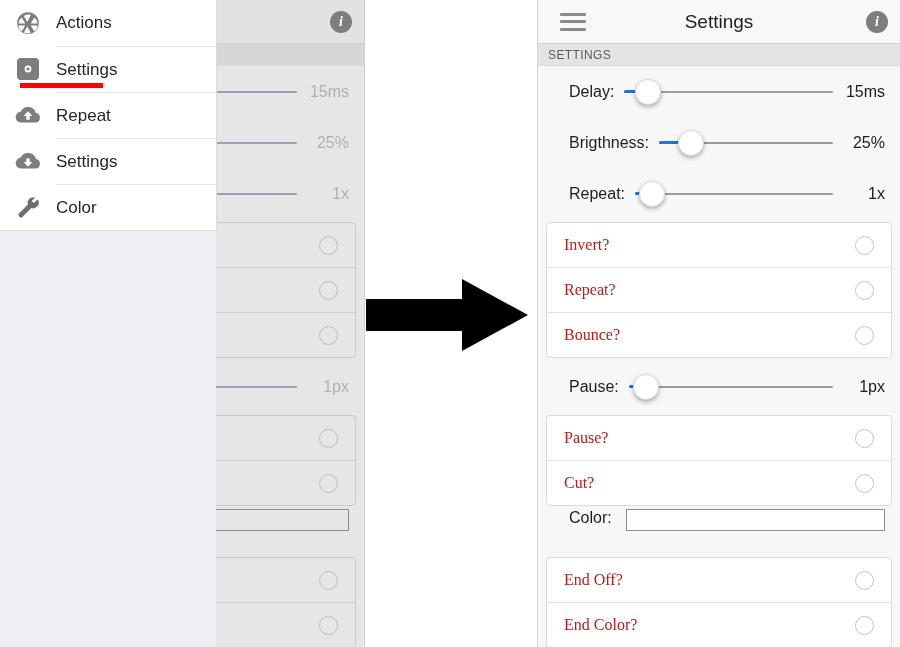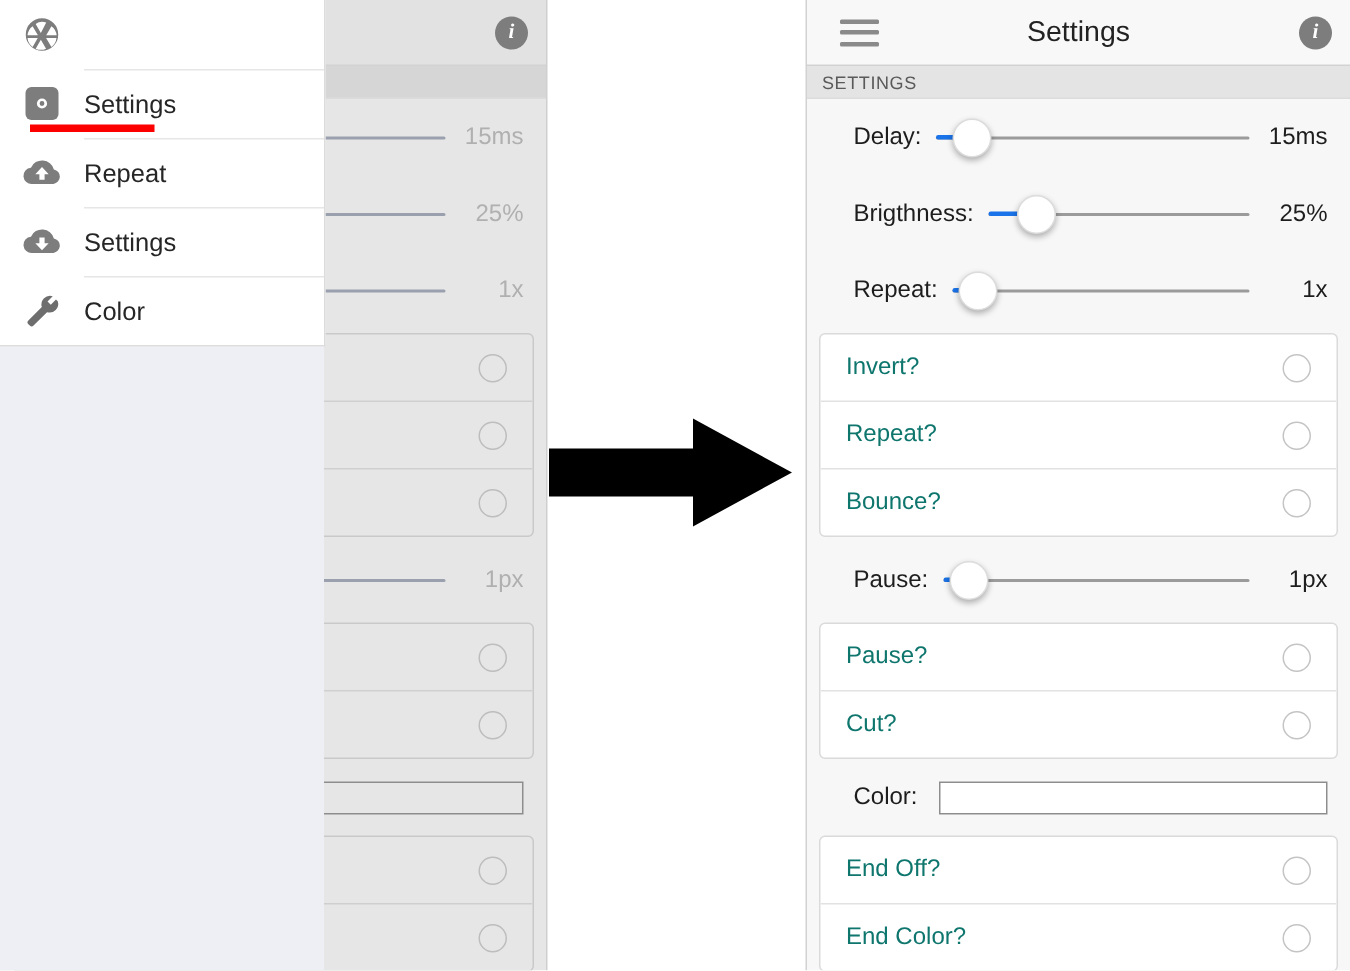--- a/index.html
+++ b/index.html
@@ -102,28 +102,28 @@
   .list-group{
     border:1px solid #dadada;border-radius:4px;background:#fff;
     margin:3px 0;overflow:hidden;
   }
   .list-row{
     display:flex;align-items:center;justify-content:space-between;
     height:44px;padding:0 17px;
     border-bottom:1px solid #e2e2e2;
   }
   .list-row:last-child{border-bottom:none;}
-  .list-label{font-size:16px;color:#0f766e;}
+  .list-label{font-size:16px;color:#b91c1c;font-family:Liberation Serif, serif;}
   .radio{
     width:19px;height:19px;border-radius:50%;
     border:1px solid #c4c4c4;background:transparent;box-sizing:border-box;
   }
 
   
-  .color-row{display:flex;align-items:center;height:45px;padding:0 7px;}
+  .color-row{display:flex;height:45px;padding:0 7px;}
   .color-input{
     flex:1;margin-left:14px;height:22px;
     background:#fff;border:1px solid #8d8d8d;box-sizing:border-box;
   }
 
   
   .drawer{
     position:absolute;left:0;top:0;width:216px;height:230px;
     background:#ffffff;
     border-right:1px solid #dcdcdc;
@@ -267,20 +267,21 @@
 
 <div class="drawer-below"></div>
 <div class="drawer">
 
   <div class="drawer-item">
     <span class="drawer-icon">
       <svg width="26" height="26" viewBox="0 0 24 24" fill="#7d7d7d">
         <path d="M12 2a10 10 0 1 0 0 20 10 10 0 0 0 0-20zm0 2.2c.9 0 1.8.15 2.6.43L11.3 11 8.1 5.5A7.8 7.8 0 0 1 12 4.2zM6.2 6.9l3.3 5.6H3.1a7.8 7.8 0 0 1 3.1-5.6zM3.1 14.2h6.3l-3.2 5.5a7.8 7.8 0 0 1-3.1-5.5zm5 6.5l3.2-5.5 3.2 5.5a7.8 7.8 0 0 1-6.4 0zm9.7-1l-3.3-5.5h6.4a7.8 7.8 0 0 1-3.1 5.5zm-3.2-7.2l3.2-5.6a7.8 7.8 0 0 1 3.2 5.6h-6.4z"></path>
       </svg>
     </span>
+    <span class="drawer-label">Actions</span>
   </div>
 
   <div class="drawer-item">
     <span class="drawer-icon">
       <svg width="24" height="24" viewBox="0 0 24 24">
         <rect x="1" y="1" width="22" height="22" rx="4" fill="#7d7d7d"></rect>
         <path fill="#ffffff" d="M12 8.6a3.4 3.4 0 1 0 0 6.8 3.4 3.4 0 0 0 0-6.8zm0 5a1.6 1.6 0 1 1 0-3.2 1.6 1.6 0 0 1 0 3.2z"></path>
         <path fill="#ffffff" d="M13.3 3.5h-2.6l-.4 2.1-1.7.7-1.8-1.2-1.8 1.8 1.2 1.8-.7 1.7-2.1.4v2.6l2.1.4.7 1.7-1.2 1.8 1.8 1.8 1.8-1.2 1.7.7.4 2.1h2.6l.4-2.1 1.7-.7 1.8 1.2 1.8-1.8-1.2-1.8.7-1.7 2.1-.4v-2.6l-2.1-.4-.7-1.7 1.2-1.8-1.8-1.8-1.8 1.2-1.7-.7z" opacity="0"></path>
       </svg>
     </span>

